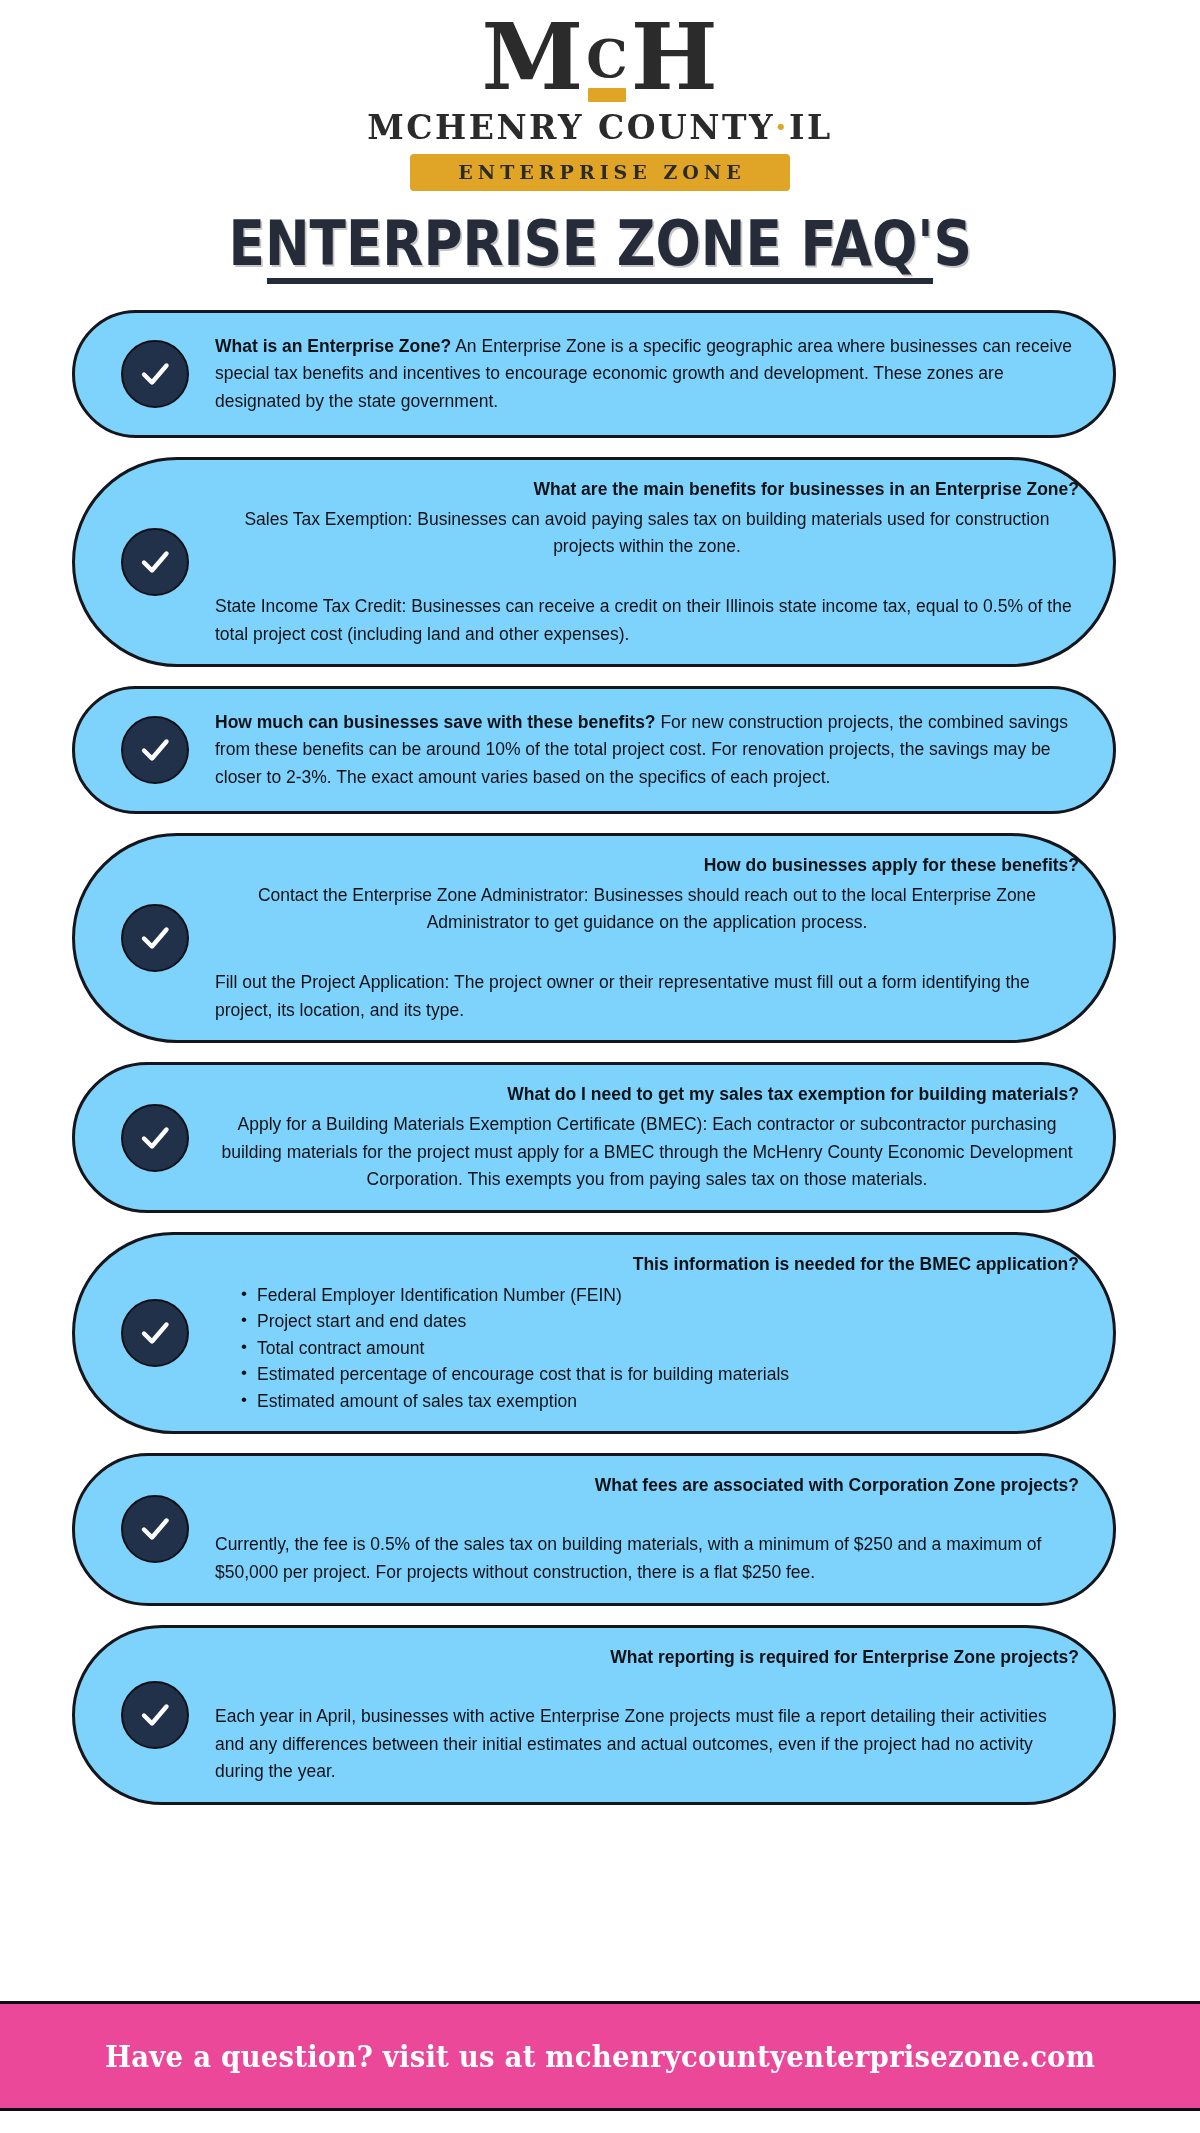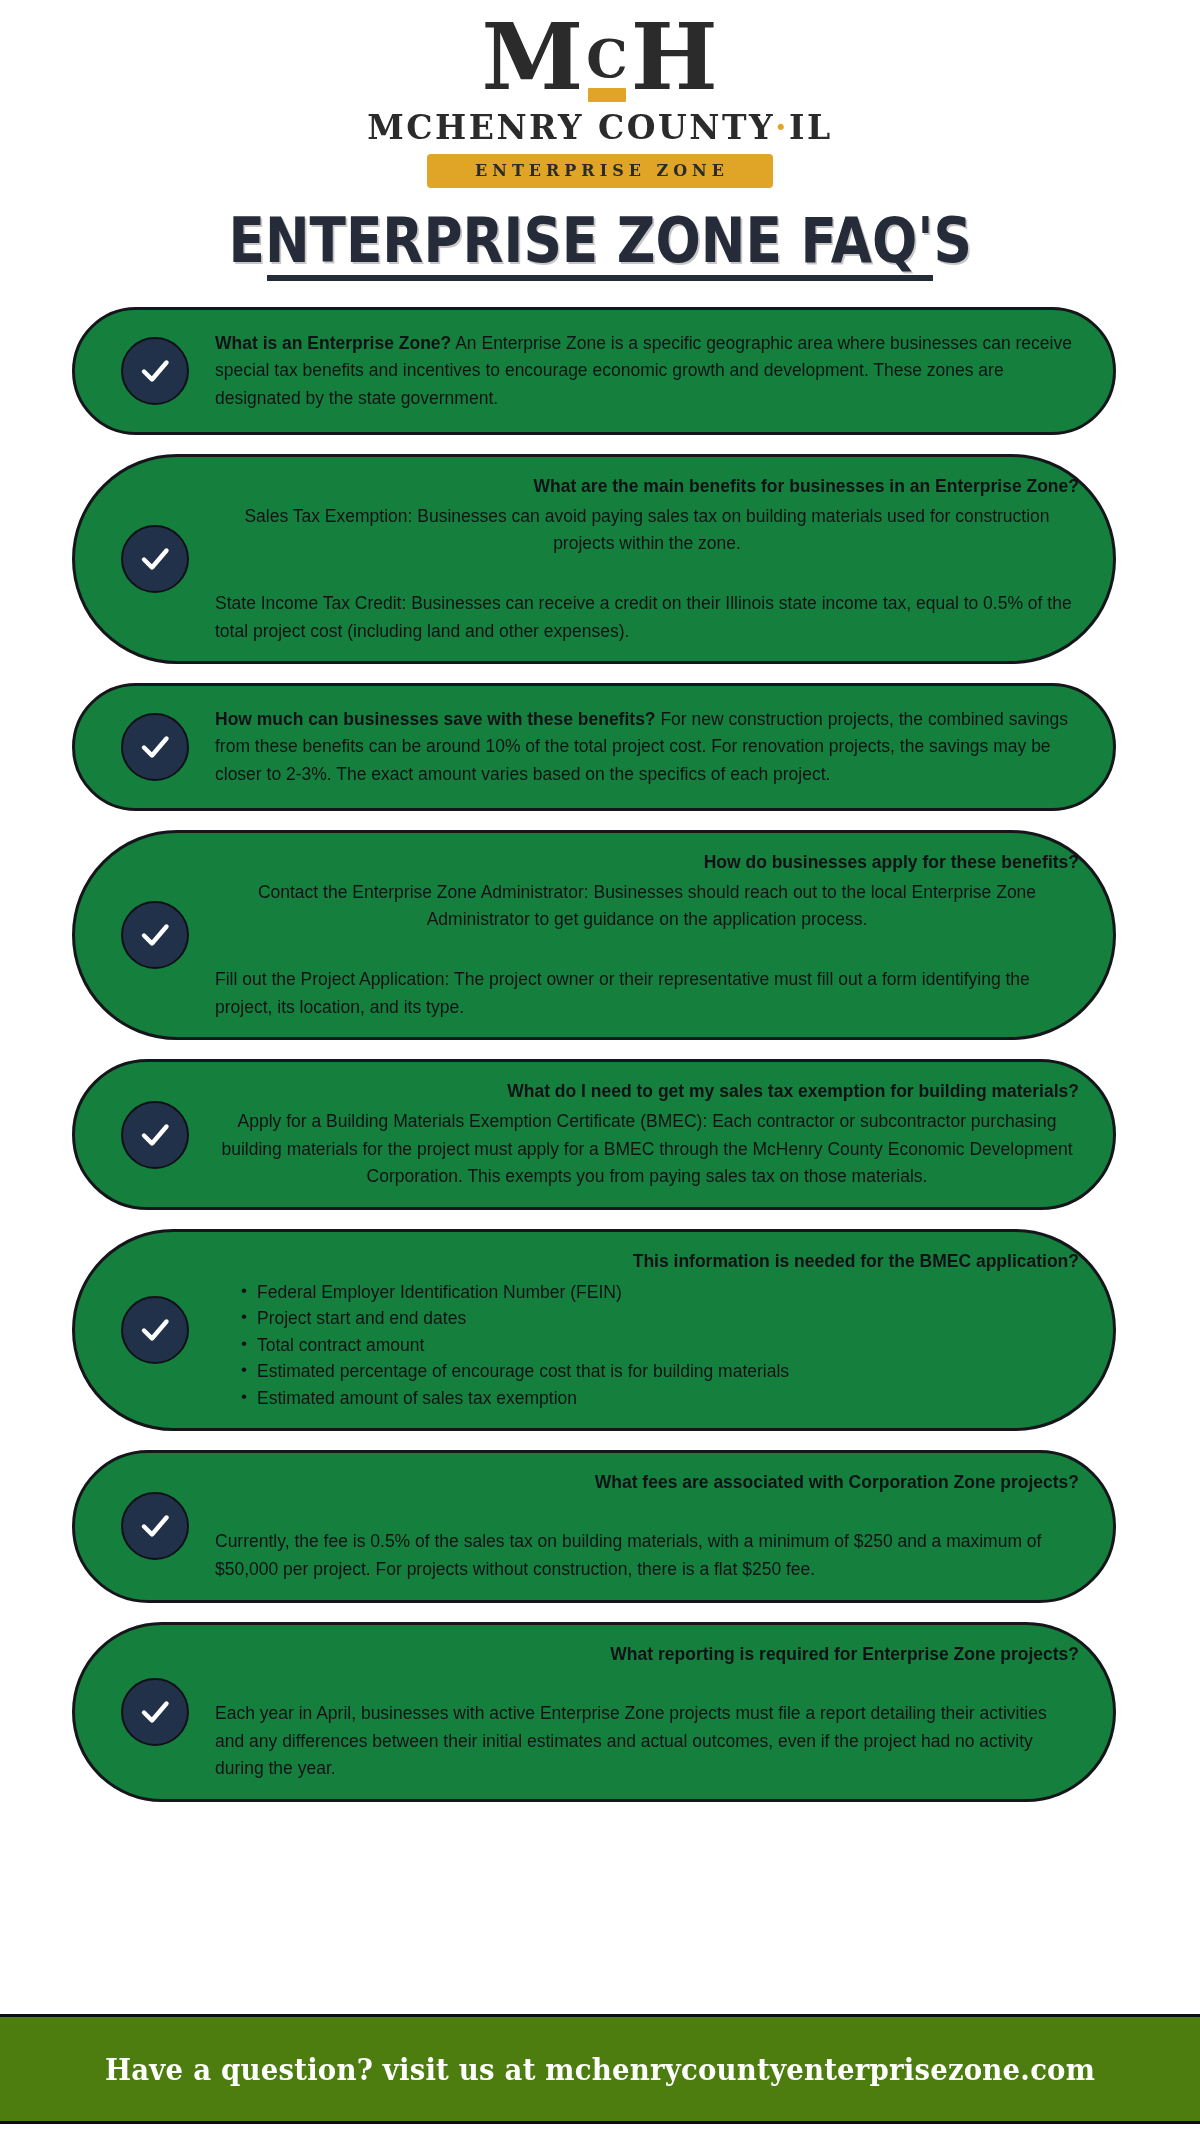--- a/index.html
+++ b/index.html
@@ -84,21 +84,21 @@
     white-space: nowrap;
   }
   .logo-county .dot { color: #e0a526; }
 
   .logo-banner {
     margin-top: 7px;
     background: #e0a526;
     color: #2b2b2b;
     font-family: "DejaVu Serif", serif;
     font-weight: 700;
-    font-size: 16px;
+    font-size: 19px;
     letter-spacing: 5px;
     padding: 7px 44px 8px 48px;
     border-radius: 4px;
     text-align: center;
     white-space: nowrap;
   }
 
   .page-title {
     margin-top: 22px;
     font-family: "DejaVu Sans", sans-serif;
@@ -124,21 +124,21 @@
     margin-top: 26px;
     display: flex;
     flex-direction: column;
     gap: 19px;
     padding: 0 0 0 0;
   }
 
   .faq-card {
     position: relative;
     margin: 0 84px 0 72px;
-    background: #15803d;
+    background: #7dd3fc;
     border: 3px solid #15161c;
     border-radius: 999px;
     display: flex;
     align-items: center;
     padding: 16px 34px 16px 22px;
     min-height: 128px;
   }
 
   .check-badge {
     flex: 0 0 auto;
@@ -189,28 +189,28 @@
     content: "•";
     position: absolute;
     left: 0;
     top: -1px;
     font-size: 17px;
   }
 
   
   .footer {
     margin-top: auto;
-    background: #4d7c0f;
+    background: #ec4899;
     border-top: 3px solid #0c0d11;
     border-bottom: 3px solid #0c0d11;
     height: 110px;
     display: flex;
     align-items: center;
     justify-content: center;
-    margin-bottom: 9px;
+    margin-bottom: 22px;
   }
   .footer-text {
     color: #ffffff;
     font-family: "DejaVu Serif", serif;
     font-weight: 700;
     font-size: 30px;
     letter-spacing: 0.2px;
     transform: scaleX(0.92);
     white-space: nowrap;
   }

